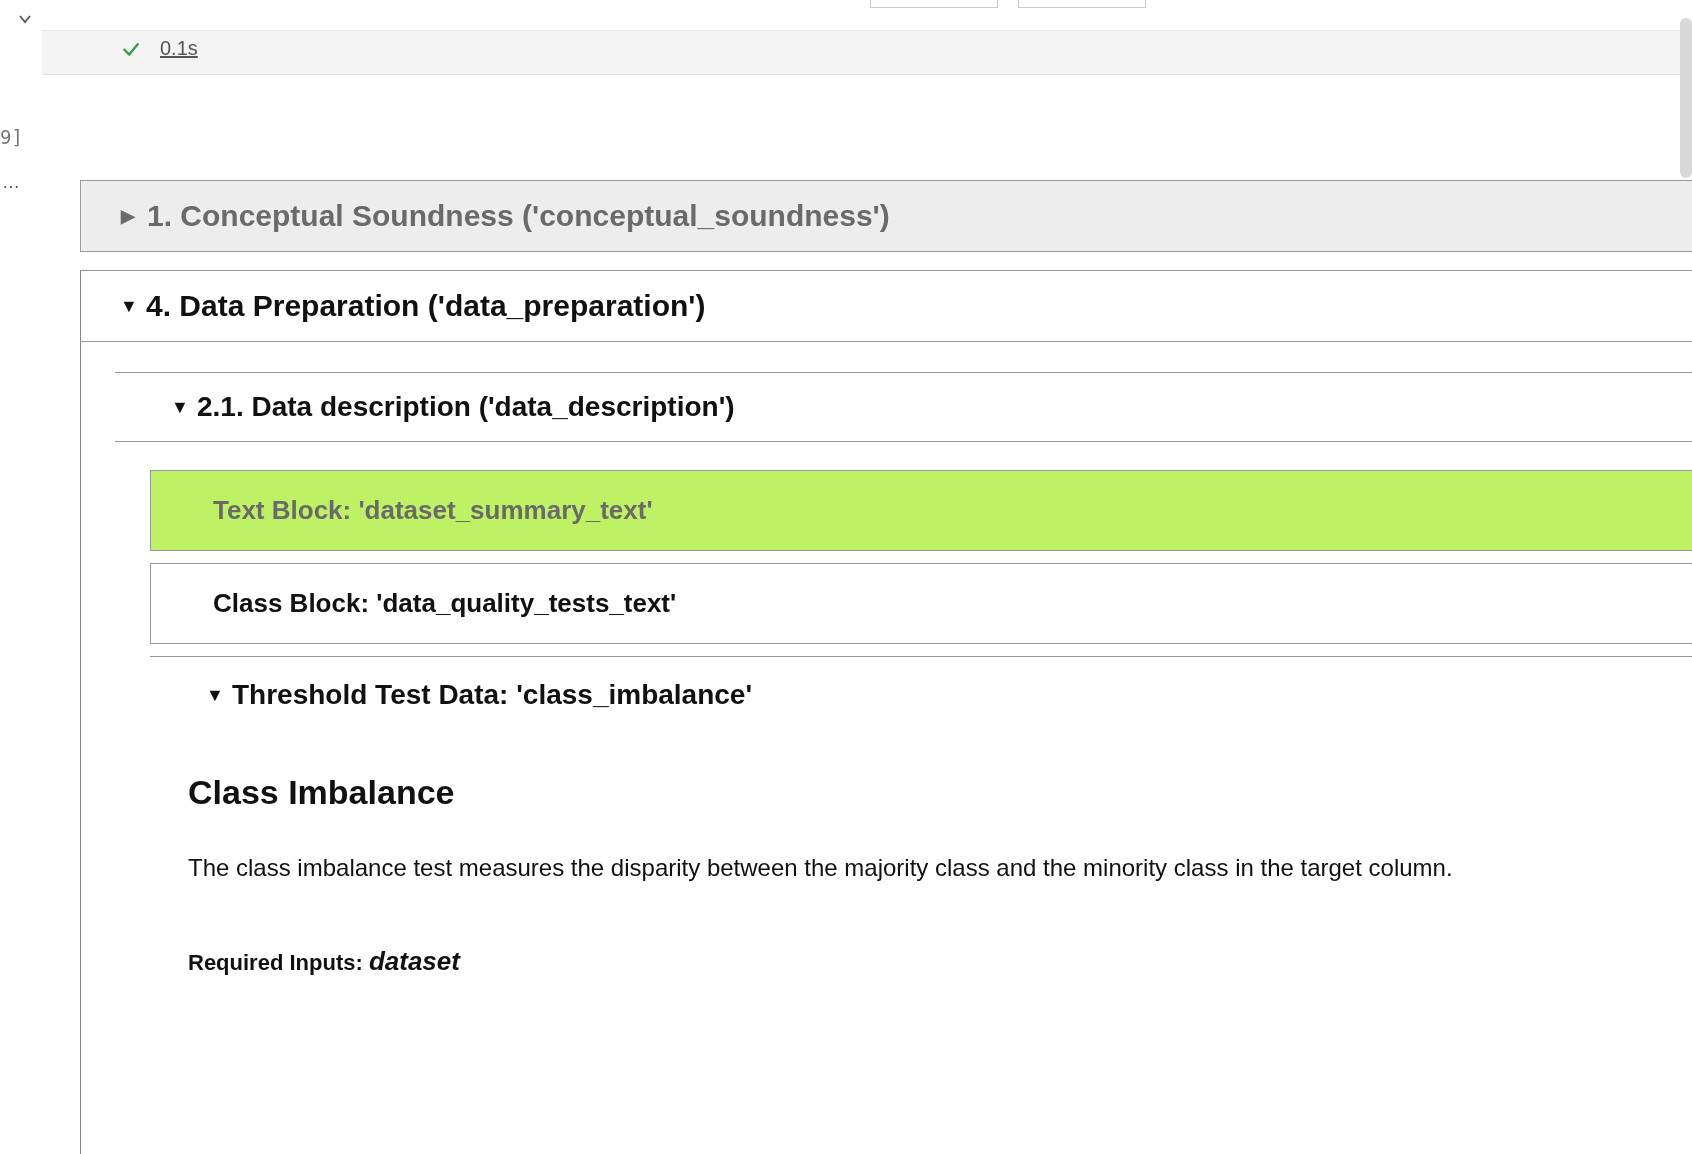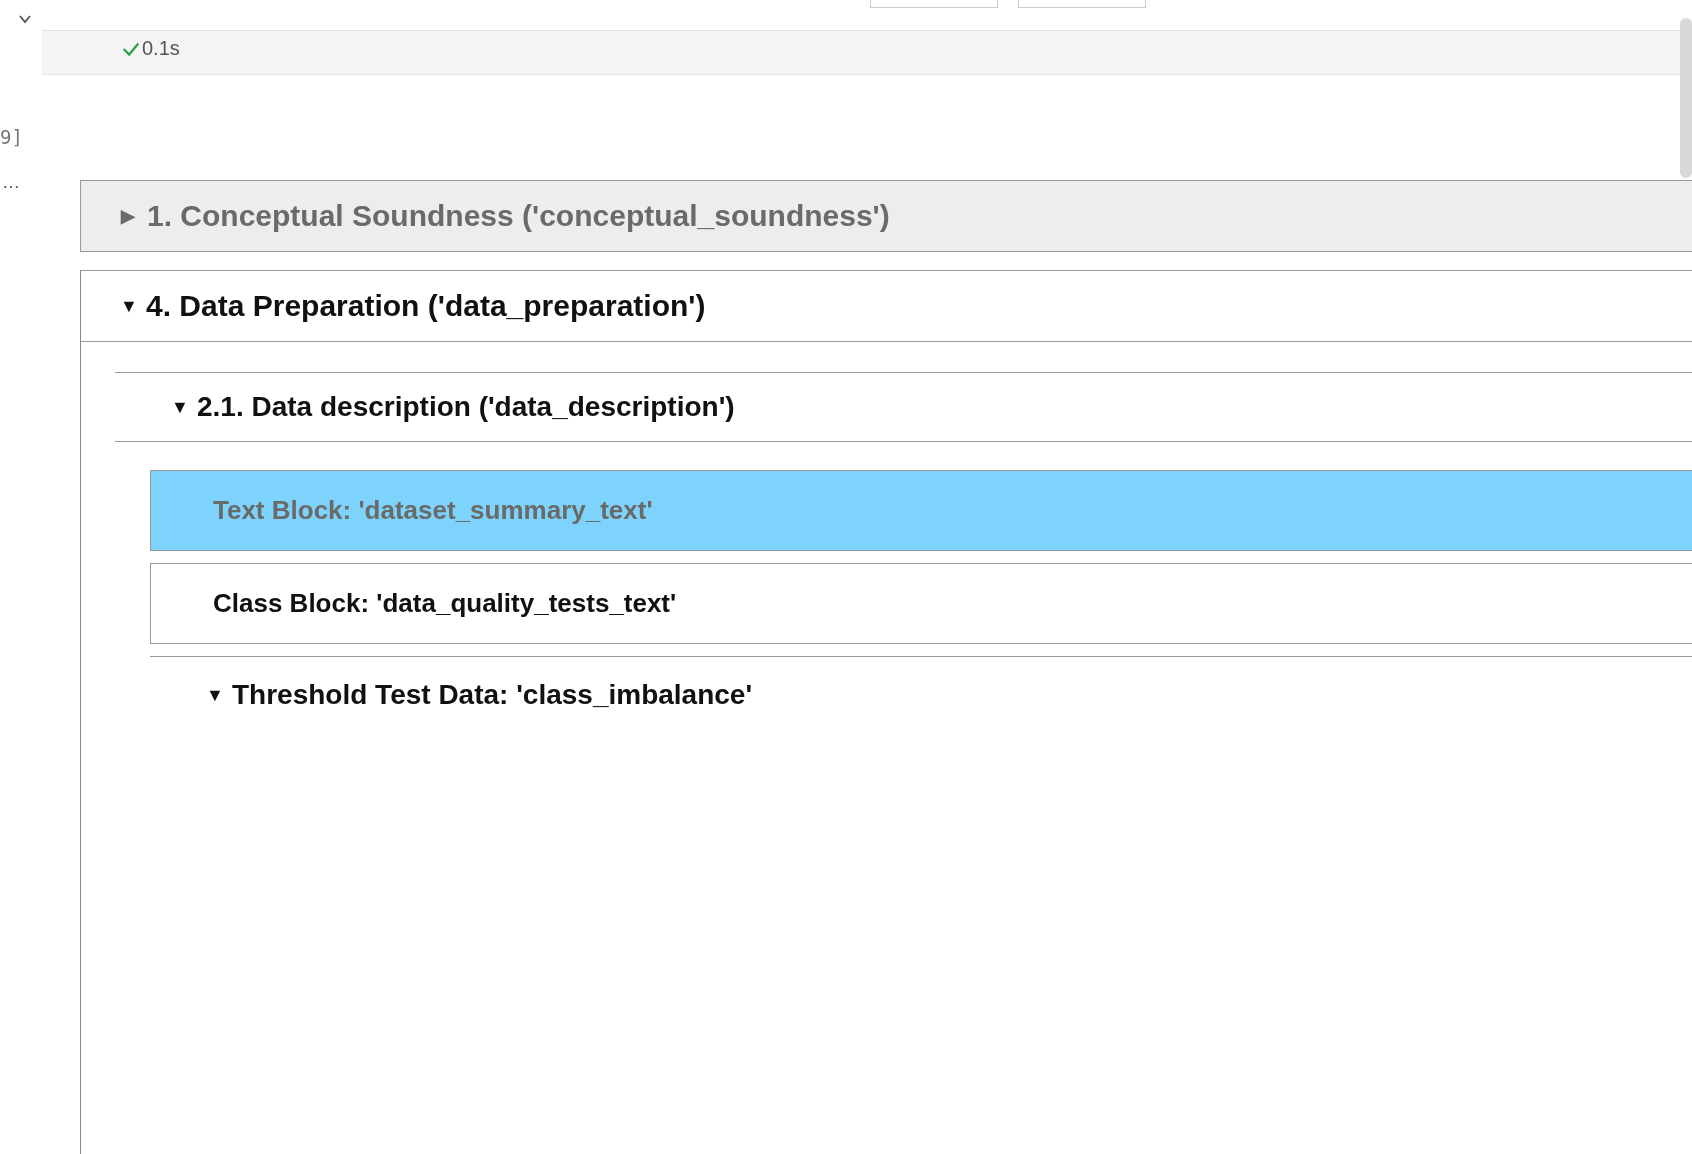--- a/index.html
+++ b/index.html
@@ -55,23 +55,25 @@
     padding: 20px 0 12px 80px;
     line-height: 1.3;
   }
   .tok-name { color: #0a6aa6; }
   .tok-dot  { color: #666; }
   .tok-func { color: #6b6b6b; }
   .tok-paren{ color: #0a6aa6; }
   .status-row {
     display: flex;
     align-items: center;
+    gap: 18px;
     padding: 6px 0 14px 78px;
     font-size: 20px;
     color: #555;
+    text-decoration: underline;
   }
   .check-icon {
     width: 22px; height: 22px;
     stroke: #2ea043; stroke-width: 2.4; fill: none;
   }
   
   .output {
     position: absolute;
     left: 80px;
     right: 0;
@@ -133,21 +135,21 @@
   }
   .block-row {
     border: 1px solid #999;
     border-right: none;
     padding: 24px 0 24px 62px;
     font-size: 26px;
     font-weight: 600;
     margin-bottom: 12px;
   }
   .block-row.grey {
-    background: #7dd3fc;
+    background: #bef264;
     color: #6a6a6a;
   }
   .block-row.white {
     background: #fff;
     color: #111;
   }
   .threshold-block {
     border-top: 1px solid #999;
     margin-top: 2px;
   }
@@ -271,19 +273,26 @@
           </div>
           <div class="block-row white">
             <span>Class Block: 'data_quality_tests_text'</span>
           </div>
 
           <div class="threshold-block">
             <div class="threshold-header">
               <span class="tri">▼</span>
               <span>Threshold Test Data: 'class_imbalance'</span>
             </div>
+            <div class="threshold-body">
+              <div class="threshold-title">Class Imbalance</div>
+              <div class="threshold-desc">The class imbalance test measures the disparity between the majority class and the minority class in the target column.</div>
+              <div>
+                <span class="req-inputs-label">Required Inputs: </span><span class="req-inputs-val">dataset</span>
+              </div>
+            </div>
           </div>
         </div>
       </div>
     </div>
 
   </div>
 </div>
 
 </body></html>

